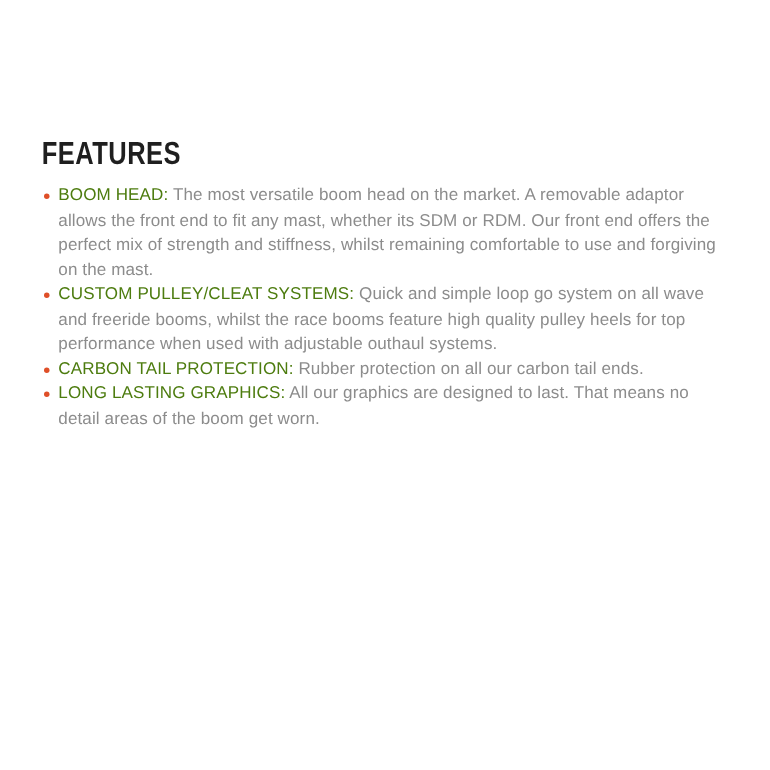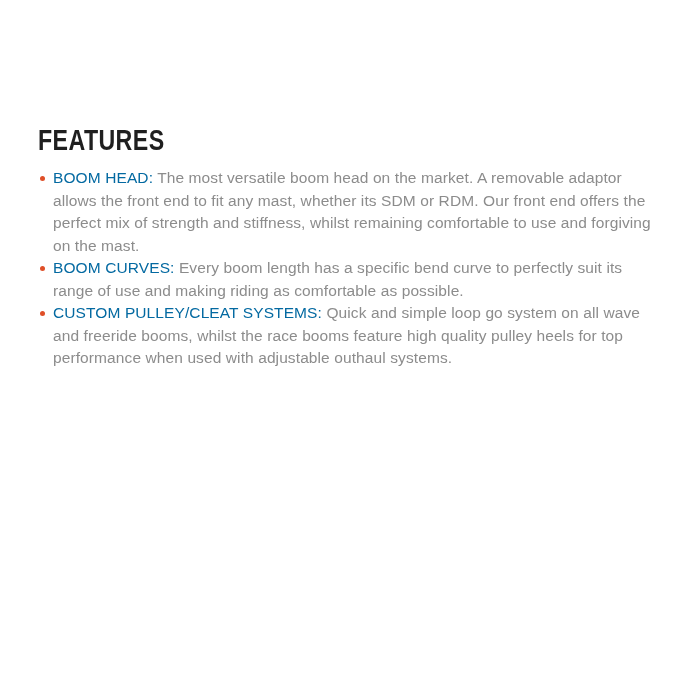--- a/index.html
+++ b/index.html
@@ -50,37 +50,41 @@
     margin: 9px 8px 0 2px;
   }
   .feature-text {
     flex: 1;
     font-size: 15.5px;
     line-height: 22.5px;
     letter-spacing: 0.1px;
     color: #8c8c8c;
   }
   .feature-label {
-    color: #0369a1;
+    color: #4d7c0f;
   }
 </style>
 </head>
 <body>
 
 <div class="page">
   <div class="content">
     <h1 class="features-heading">FEATURES</h1>
     <ul class="features-list">
       <li class="feature-item">
         <span class="bullet-icon"></span>
         <span class="feature-text"><span class="feature-label">BOOM HEAD:</span> <span>The most versatile boom head on the market. A removable adaptor allows the front end to fit any mast, whether its SDM or RDM. Our front end offers the perfect mix of strength and stiffness, whilst remaining comfortable to use and forgiving on the mast.</span></span>
       </li>
       <li class="feature-item">
         <span class="bullet-icon"></span>
-        <span class="feature-text"><span class="feature-label">BOOM CURVES:</span> <span>Every boom length has a specific bend curve to perfectly suit its range of use and making riding as comfortable as possible.</span></span>
+        <span class="feature-text"><span class="feature-label">CUSTOM PULLEY/CLEAT SYSTEMS:</span> <span>Quick and simple loop go system on all wave and freeride booms, whilst the race booms feature high quality pulley heels for top performance when used with adjustable outhaul systems.</span></span>
       </li>
       <li class="feature-item">
         <span class="bullet-icon"></span>
-        <span class="feature-text"><span class="feature-label">CUSTOM PULLEY/CLEAT SYSTEMS:</span> <span>Quick and simple loop go system on all wave and freeride booms, whilst the race booms feature high quality pulley heels for top performance when used with adjustable outhaul systems.</span></span>
+        <span class="feature-text"><span class="feature-label">CARBON TAIL PROTECTION:</span> <span>Rubber protection on all our carbon tail ends.</span></span>
+      </li>
+      <li class="feature-item">
+        <span class="bullet-icon"></span>
+        <span class="feature-text"><span class="feature-label">LONG LASTING GRAPHICS:</span> <span>All our graphics are designed to last. That means no detail areas of the boom get worn.</span></span>
       </li>
     </ul>
   </div>
 </div>
 
 </body></html>

